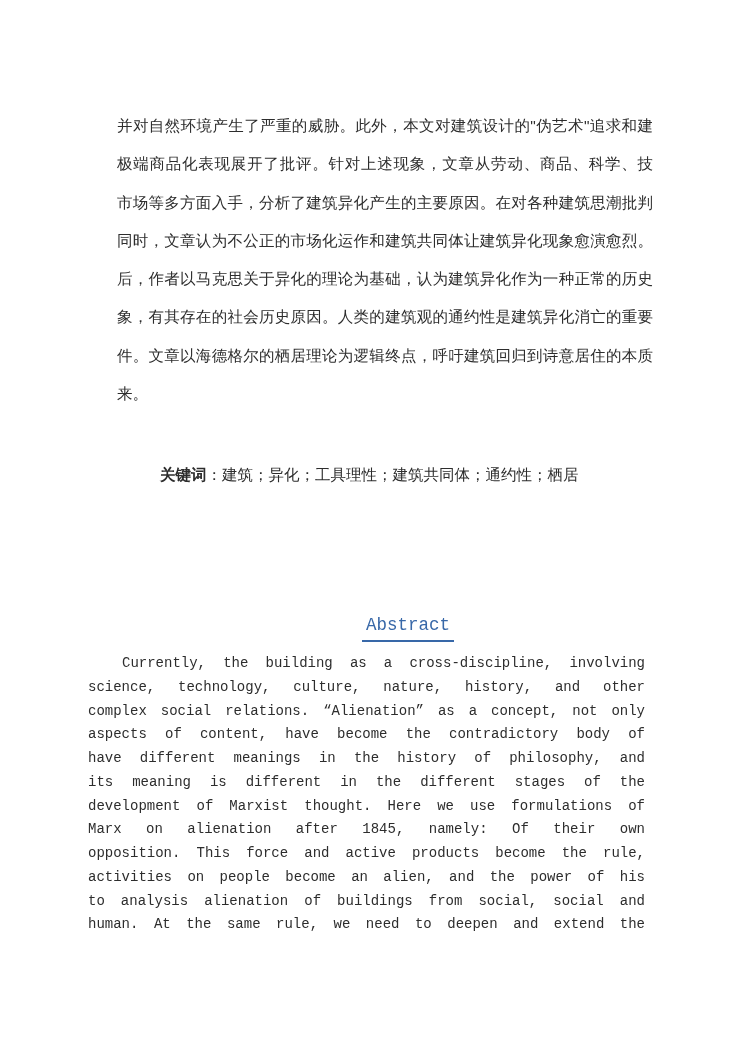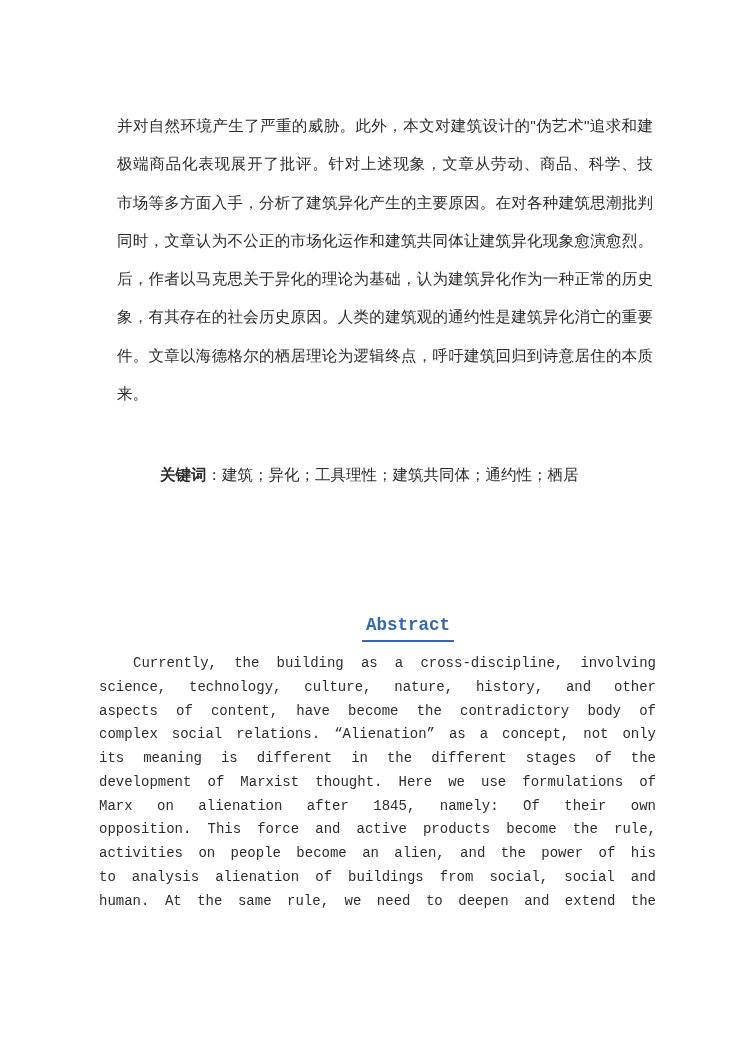--- a/index.html
+++ b/index.html
@@ -61,34 +61,33 @@
   .en-heading {
     position: absolute;
     top: 611px;
     left: 0;
     width: 744px;
     height: 28px;
     line-height: 28px;
     text-align: center;
     font-family: "Liberation Mono", "DejaVu Sans Mono", monospace;
     font-size: 17.5px;
-    font-weight: bold;
   }
   .en-heading-text {
     display: inline-block;
     margin-left: 72px; 
     padding: 0 4px 1px 4px;
     border-bottom: 2px solid;
   }
 
   
   .en-paragraph {
     position: absolute;
     top: 652px;
-    left: 99px;
+    left: 88px;
     width: 557px;
     font-family: "Liberation Mono", "DejaVu Sans Mono", monospace;
     font-size: 14px;
   }
   .en-line {
     height: 23.75px;
     line-height: 23.75px;
     text-align: justify;
     text-align-last: justify;
     overflow: hidden;
@@ -117,22 +116,23 @@
     <span class="kw-label">关键词</span><span class="kw-text">：建筑；异化；工具理性；建筑共同体；通约性；栖居</span>
   </div>
 
   <div class="en-heading">
     <span class="en-heading-text" style="color: rgb(56, 104, 168); border-bottom-color: rgb(56, 104, 168);">Abstract</span>
   </div>
 
   <div class="en-paragraph">
       <div class="en-line">Currently, the building as a cross-discipline, involving</div>
       <div class="en-line">science, technology, culture, nature, history, and other</div>
+      <div class="en-line">complex social relations. “Alienation” as a concept, not only</div>
       <div class="en-line">aspects of content, have become the contradictory body of</div>
-      <div class="en-line">complex social relations. “Alienation” as a concept, not only</div>
+      <div class="en-line">have different meanings in the history of philosophy, and</div>
       <div class="en-line">its meaning is different in the different stages of the</div>
       <div class="en-line">development of Marxist thought. Here we use formulations of</div>
       <div class="en-line">Marx on alienation after 1845, namely: Of their own</div>
       <div class="en-line">opposition. This force and active products become the rule,</div>
       <div class="en-line">activities on people become an alien, and the power of his</div>
       <div class="en-line">to analysis alienation of buildings from social, social and</div>
       <div class="en-line">human. At the same rule, we need to deepen and extend the</div>
     </div>
 
 </div>

